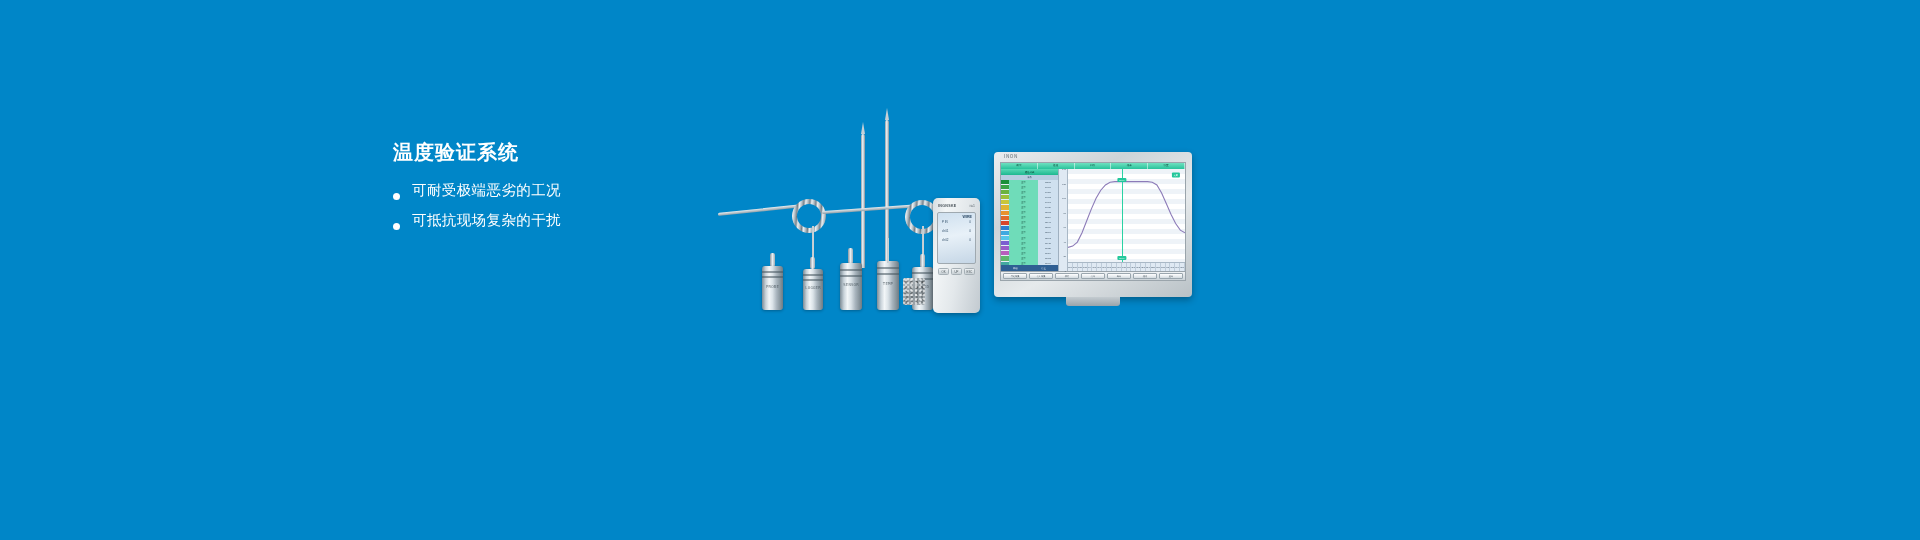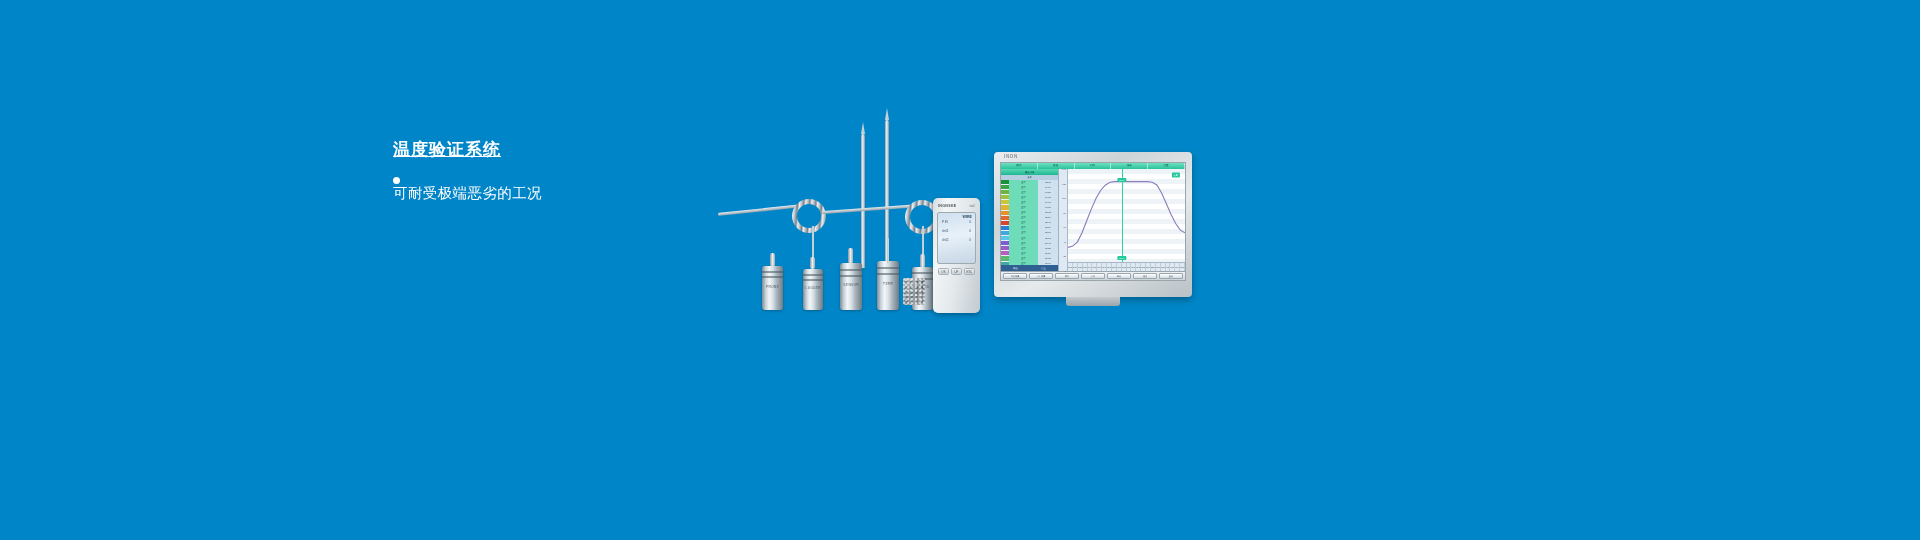--- a/index.html
+++ b/index.html
@@ -15,46 +15,44 @@
     background:#0086c8;
   }
   
   .copy {
     position:absolute;
     left:393px; top:140px;
     width:420px;
     color:#ffffff;
   }
   .headline {
-    font-size:17px;
+    font-size:20px;
     font-weight:bold;
     letter-spacing:1px;
     line-height:1.2;
     color:#ffffff;
     white-space:nowrap;
-    text-decoration:underline;
   }
   .subhead {
     margin-top:21px;
     font-size:14.5px;
     font-weight:normal;
     color:#eaf6fd;
     letter-spacing:0.4px;
     white-space:nowrap;
   }
   .bullets { margin-top:17px; }
   .bullet {
     display:flex;
-    align-items:flex-start;
+    align-items:flex-end;
     margin-top:11px;
     font-size:14.5px;
     color:#ffffff;
     letter-spacing:0.4px;
     white-space:nowrap;
-    flex-direction:column;
   }
   .bullet:first-child { margin-top:0; }
   .dot {
     width:7px; height:7px;
     border-radius:50%;
     background:#ffffff;
     margin-right:12px;
     flex:0 0 auto;
   }
 
@@ -372,20 +370,24 @@
 <body>
 
 <div class="banner">
 
   <div class="copy">
     <div class="headline">温度验证系统</div>
     <div class="bullets">
       <div class="bullet">
         <span class="dot"></span>
         <span>可耐受极端恶劣的工况</span>
+      </div>
+      <div class="bullet">
+        <span class="dot"></span>
+        <span>可抵抗现场复杂的干扰</span>
       </div>
     </div>
   </div>
 
   <div class="product">
 
     <div class="needle metal-thin" style="left:161px; top:14px; height:134px;"></div>
     <div class="needle metal-thin" style="left:185px; top:0px; height:148px;"></div>
 
     <div class="coil-tail" style="left:18px; top:93px; width:80px; transform:rotate(-6deg); transform-origin:left center;"></div>

